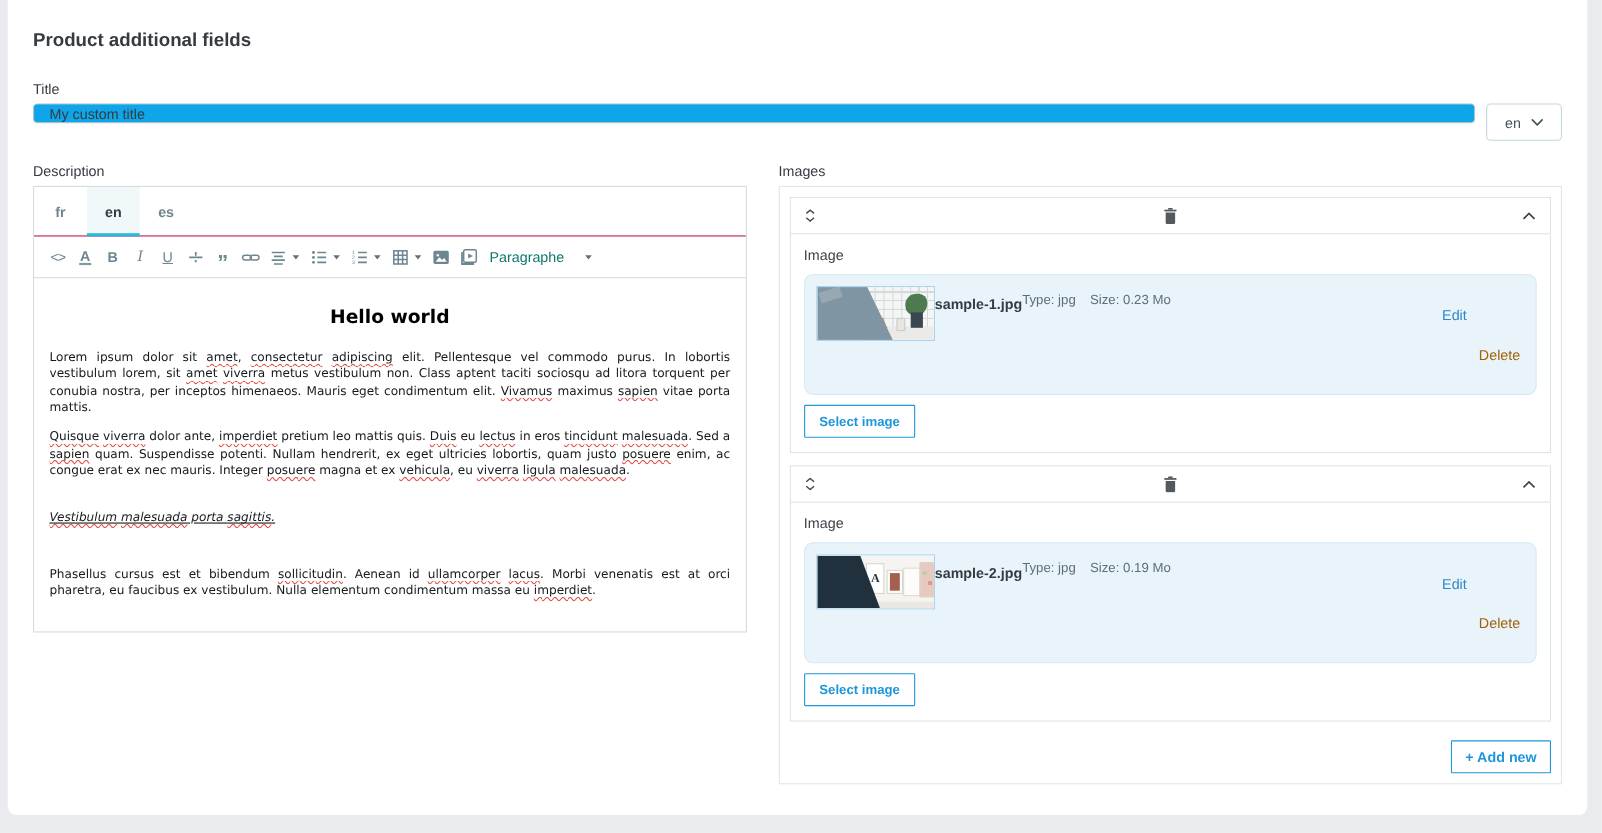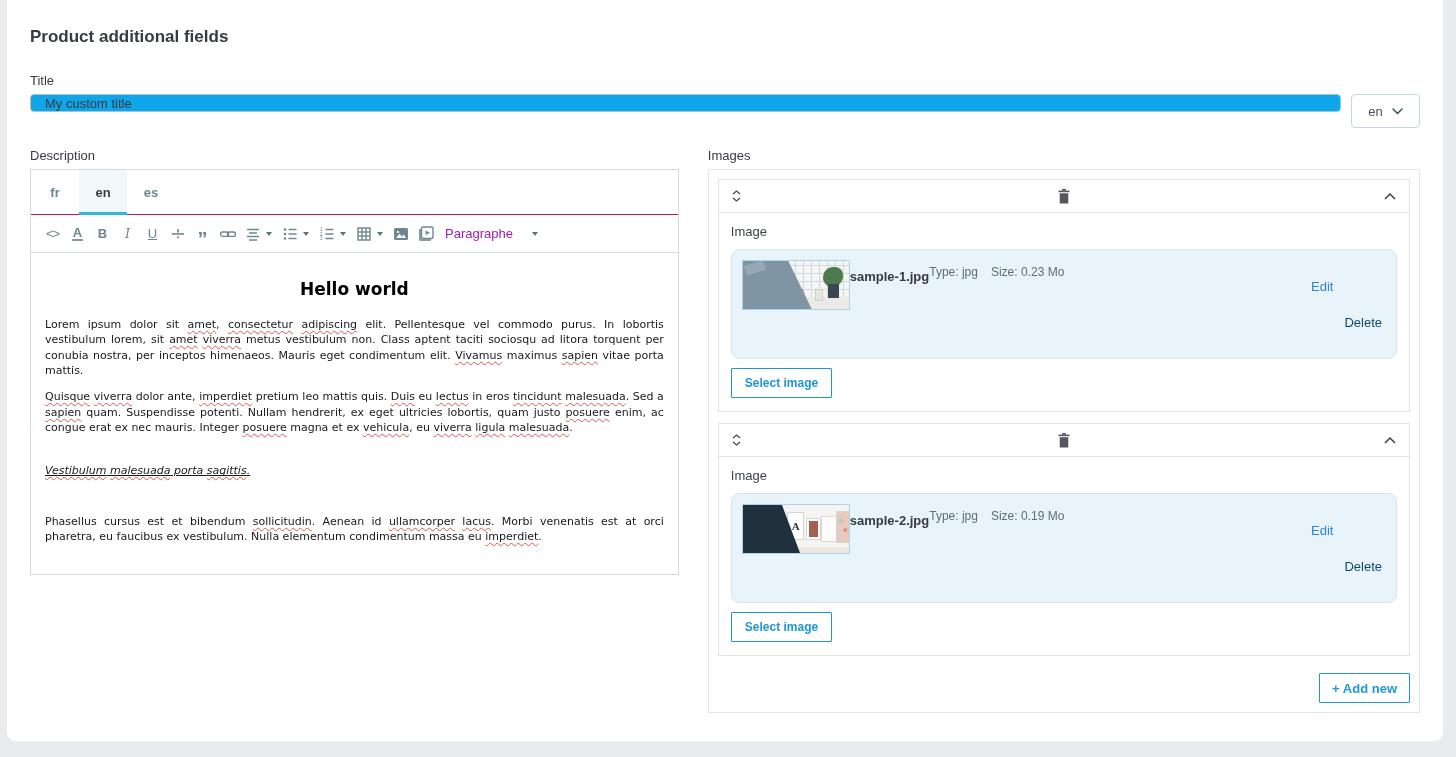--- a/index.html
+++ b/index.html
@@ -59,21 +59,21 @@
   .caret {
     width:0; height:0; border-left:3.5px solid transparent; border-right:3.5px solid transparent;
     border-top:4px solid #5c737d; margin:0 5px 0 1px; display:inline-block; cursor:pointer;
   }
   .g-code { font-size:13px; letter-spacing:-1px; font-weight:400; }
   .g-A { font-size:13px; font-weight:600; border-bottom:2px solid #7e9aa4; line-height:1.05; padding:0 1px; }
   .g-B { font-weight:700; font-size:13px; }
   .g-I { font-family:"DejaVu Serif", serif; font-style:italic; font-size:13px; }
   .g-U { text-decoration:underline; font-size:13px; }
   .g-q { font-size:20px; font-weight:700; line-height:0.4; position:relative; top:5px; }
-  .fmt-select { display:flex; align-items:center; gap:19px; margin-left:7px; font-size:13px; color:#a21caf; cursor:pointer; }
+  .fmt-select { display:flex; align-items:center; gap:19px; margin-left:7px; font-size:13px; color:#0f766e; cursor:pointer; }
 
   .editor-body {
     padding:12px 14px 18px 14px; min-height:246px;
     font-family:"DejaVu Sans", sans-serif; font-size:11px; line-height:1.4;
     color:#17191b; text-align:justify;
   }
   .editor-h {
     text-align:center; font-weight:700; font-size:17px; margin:13px 0 15px 0; color:#000;
     font-family:"DejaVu Sans", sans-serif;
   }
@@ -103,21 +103,21 @@
     background:#e9f4fa; border:1px solid #d5e9f4; border-radius:8px;
     height:110px; padding:10px 14px 10px 10px; display:flex; align-items:stretch;
   }
   .media-info { display:flex; flex-direction:row; }
   .thumb { width:108px; height:50px; border:1px solid #a9d6ee; background:#fbfbfb; position:relative; overflow:hidden; }
   .thumb > div { position:absolute; }
   .filename { font-weight:700; font-size:13px; color:#363a41; margin-top:9px; }
   .meta { font-size:12px; color:#5f6d77; margin-top:5px; display:flex; gap:13px; }
   .media-links { margin-left:auto; align-self:center; display:flex; gap:11px; font-size:13px; }
   .link-edit { color:#2e86c9; cursor:pointer; }
-  .link-delete { color:#0c4a6e; cursor:pointer;margin-top:36px; }
+  .link-delete { color:#a16207; cursor:pointer;margin-top:36px; }
   .select-btn {
     margin-top:9px; height:30px; padding:0 13px; background:#fff;
     border:1px solid #1e96d8; color:#1e96d8; font-size:12px; font-weight:700;
     border-radius:1px; cursor:pointer; font-family:"Liberation Sans",sans-serif;
   }
   .add-row { display:flex; justify-content:flex-end; margin-top:17px; }
   .add-btn {
     height:30px; padding:0 12px; background:#fff; border:1px solid #1e96d8;
     color:#1e96d8; font-size:13px; font-weight:600; border-radius:1px; cursor:pointer;
     font-family:"Liberation Sans",sans-serif;

